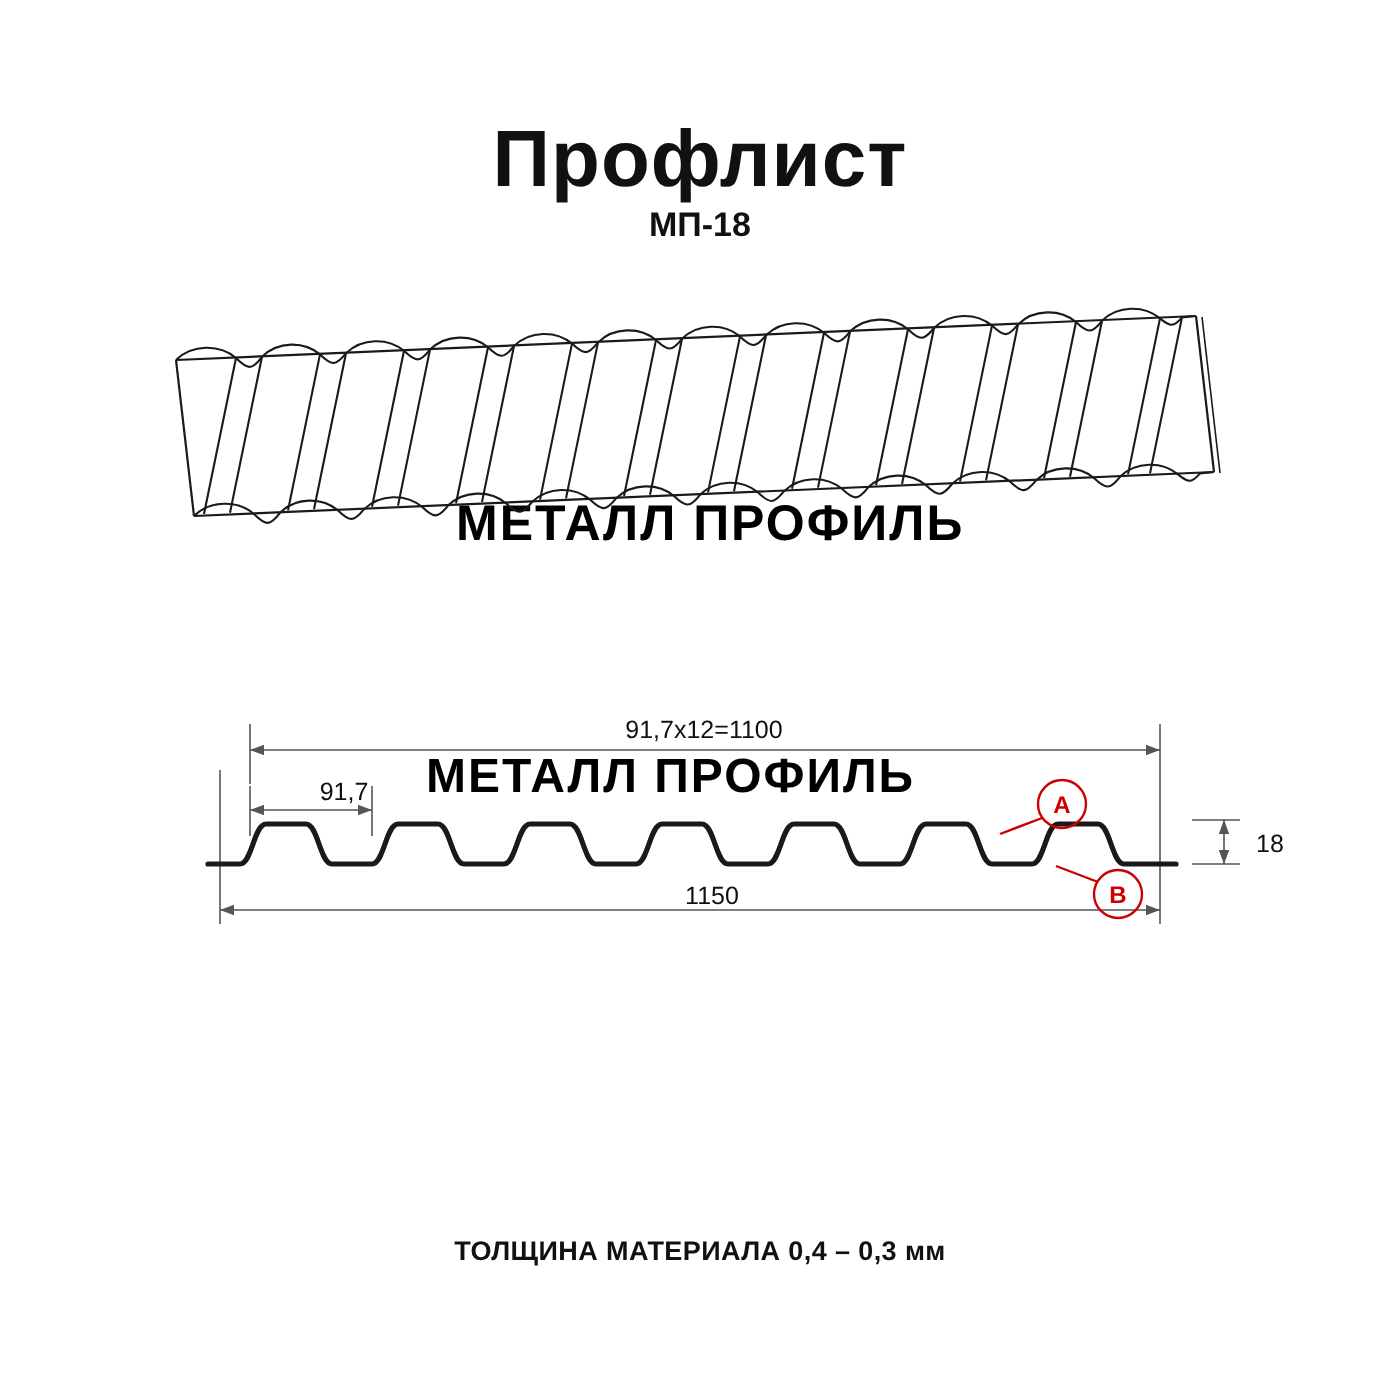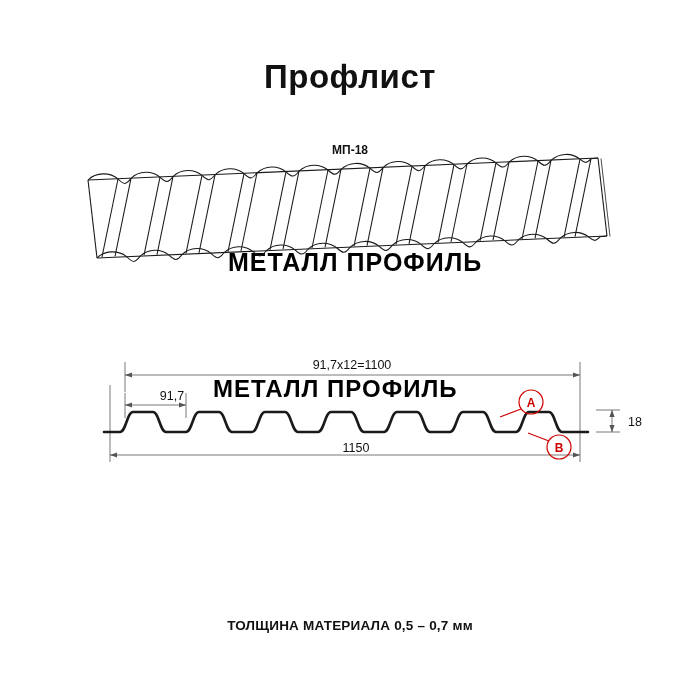--- a/index.html
+++ b/index.html
@@ -19,35 +19,34 @@
     position: relative;
     width: 700px;
     height: 700px;
   }
   .title {
     position: absolute;
     top: 58px;
     left: 0;
     width: 700px;
     text-align: center;
-    font-size: 33px;
+    font-size: 40px;
     font-weight: bold;
     letter-spacing: 0.5px;
     color: #111;
   }
   .subtitle {
     position: absolute;
     top: 103px;
     left: 0;
     width: 700px;
     text-align: center;
-    font-size: 12px;
+    font-size: 17px;
     font-weight: bold;
     color: #111;
-    margin-top: 40px;
   }
   .footnote {
     position: absolute;
     top: 618px;
     left: 0;
     width: 700px;
     text-align: center;
     font-size: 13.5px;
     font-weight: bold;
     letter-spacing: 0.2px;
@@ -268,14 +267,14 @@
       <line x1="549" y1="441" x2="528" y2="433"></line>
     </g>
     <text x="559" y="451.5" text-anchor="middle" font-family="Liberation Sans, sans-serif" font-size="12" font-weight="bold" fill="#cc0000">B</text>
 
     <text x="352" y="369" text-anchor="middle" font-family="Liberation Sans, sans-serif" font-size="12.5" fill="#111">91,7x12=1100</text>
     <text x="172" y="400" text-anchor="middle" font-family="Liberation Sans, sans-serif" font-size="12.5" fill="#111">91,7</text>
     <text x="356" y="452" text-anchor="middle" font-family="Liberation Sans, sans-serif" font-size="12.5" fill="#111">1150</text>
     <text x="628" y="426" text-anchor="start" font-family="Liberation Sans, sans-serif" font-size="12.5" fill="#111">18</text>
   </svg>
 
-  <div class="footnote">ТОЛЩИНА МАТЕРИАЛА 0,5 – 0,7 мм</div>
+  <div class="footnote">ТОЛЩИНА МАТЕРИАЛА 0,4 – 0,3 мм</div>
 </div>
 
 </body></html>

